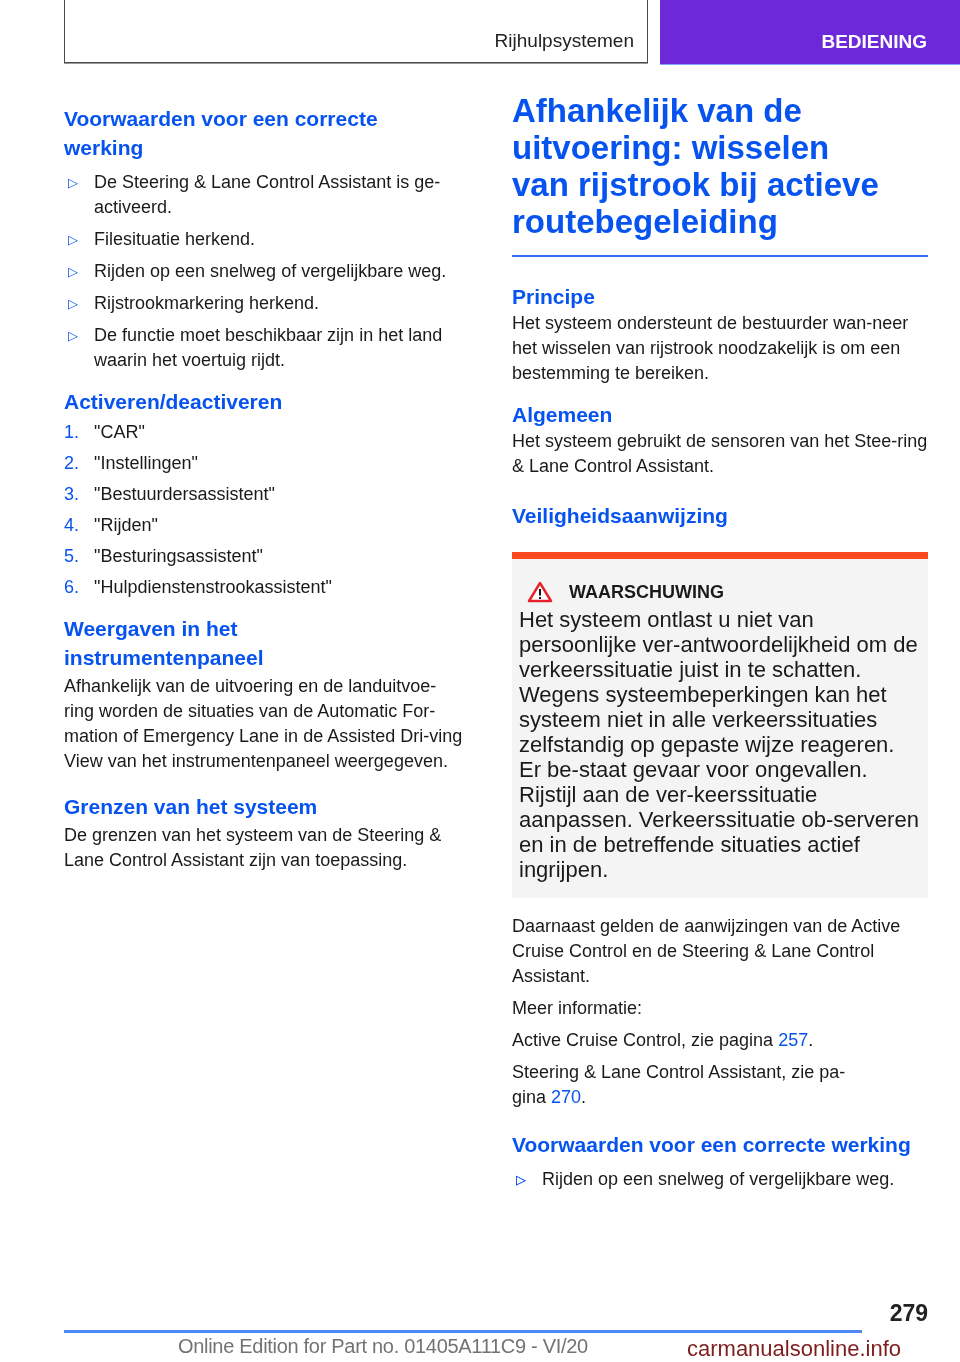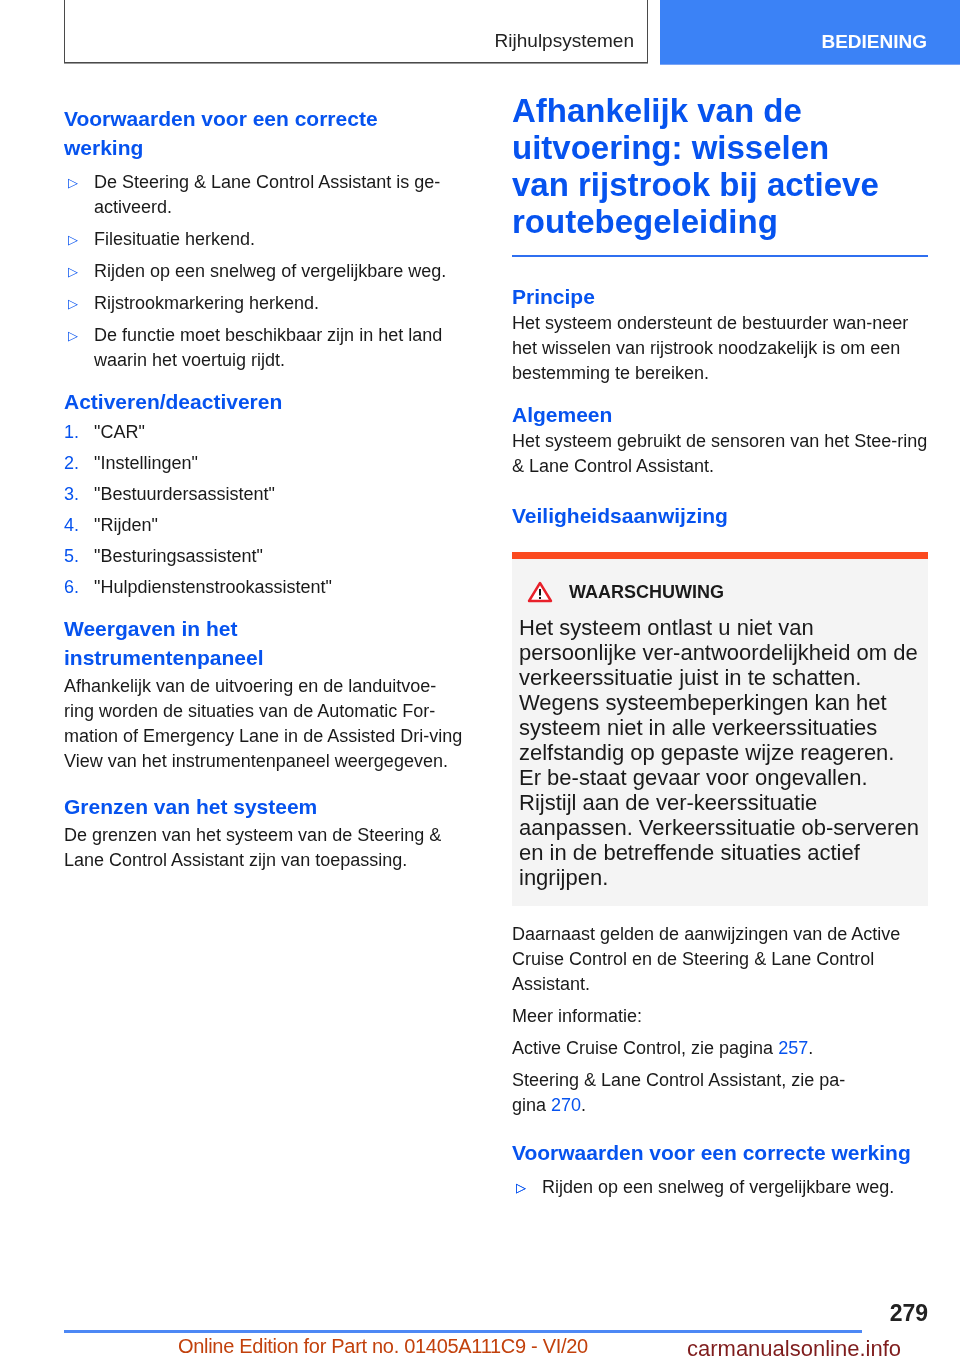--- a/index.html
+++ b/index.html
@@ -10,21 +10,21 @@
   .hdr-box {
     position: absolute; left: 64px; top: -2px; width: 584px; height: 65px;
     border: 1.5px solid #4a4a4a; border-top: none; box-sizing: border-box;
     box-shadow: 0 1px 0 #9a9a9a;
   }
   .hdr-box .lbl {
     position: absolute; right: 13px; bottom: 10px; font-size: 19px; color: #222;
   }
   .hdr-tab {
     position: absolute; left: 660px; top: 0; width: 300px; height: 64px;
-    background: #3b82f6; border-bottom: 1px solid #7aa4f5;
+    background: #6d28d9; border-bottom: 1px solid #7aa4f5;
   }
   .hdr-tab .lbl {
     position: absolute; right: 33px; bottom: 11px; font-size: 19px; font-weight: bold; color: #fff;
   }
   .col { position: absolute; }
   .col-left { left: 64px; top: 104px; width: 400px; }
   .col-right { left: 512px; top: 92px; width: 416px; }
   h2 {
     margin: 0; color: #0653ef; font-size: 21px; font-weight: bold; line-height: 29px;
   }
@@ -41,31 +41,31 @@
   }
   ol.num li { margin-bottom: 6px; }
   ol.num li .n {
     position: absolute; left: 0; top: 0; color: #0653ef;
   }
   .link { color: #0653ef; }
   .rule-blue { height: 2px; background: #2f6ff0; margin: 15px 0 0 0; }
   .warn {
     background: #f4f4f4; border-top: 7px solid #fb4a1f; padding: 22px 8px 16px 7px;
   }
-  .warn-title { display: flex; align-items: center; font-weight: bold; font-size: 18px; margin-bottom: 12px; }
+  .warn-title { display: flex; align-items: center; font-weight: bold; font-size: 18px; margin-bottom: 4px; }
   .warn-title svg { margin: 0 16px 0 8px; }
   .warn p { font-size: 22px; line-height: 25px; }
   .footer-line {
     position: absolute; left: 64px; top: 1330px; width: 798px; height: 3px; background: #4d88f5;
   }
   .page-num {
     position: absolute; right: 32px; top: 1300px; font-size: 23px; font-weight: bold; color: #222;
   }
   .edition {
-    position: absolute; left: 178px; top: 1335px; font-size: 20px; color: #c2410c; letter-spacing: -0.3px;
+    position: absolute; left: 178px; top: 1335px; font-size: 20px; color: #737373; letter-spacing: -0.3px;
   }
   .watermark {
     position: absolute; left: 687px; top: 1336px; font-size: 22px; color: #7f1d1d;
   }
 </style>
 </head>
 <body>
 
 <div class="hdr-box">
   <span class="lbl">Rijhulpsystemen</span>

